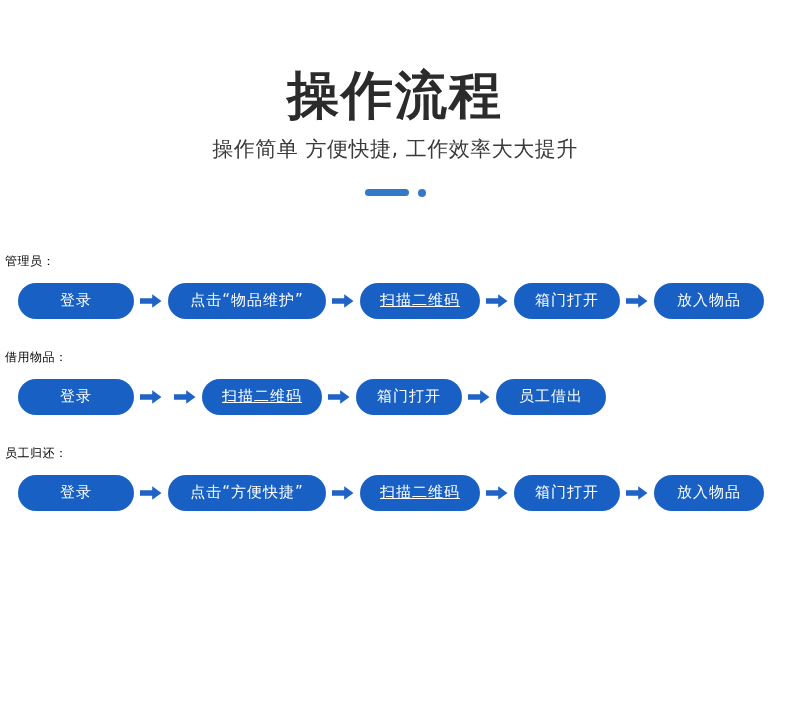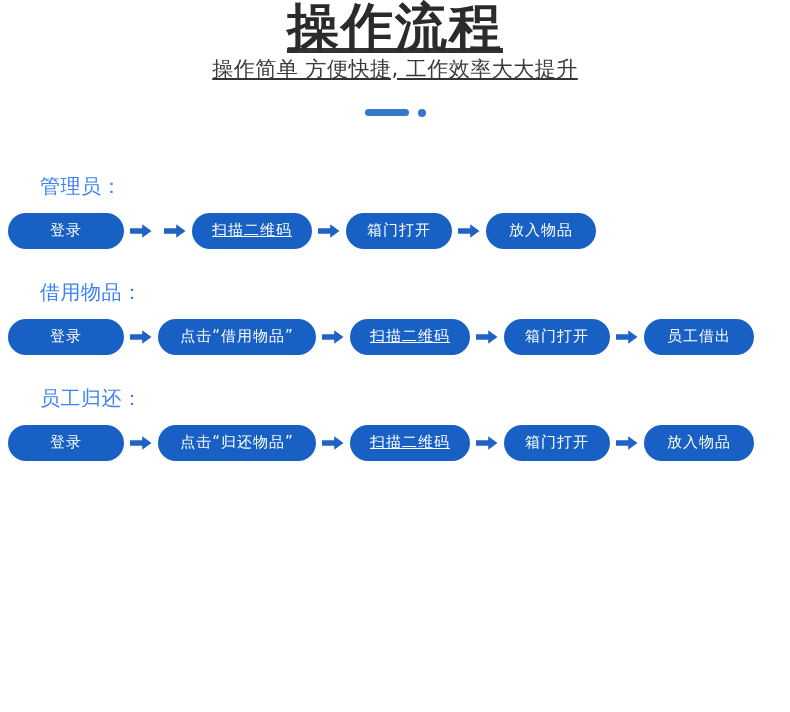--- a/index.html
+++ b/index.html
@@ -12,35 +12,35 @@
     height: 712px;
     font-family: "DejaVu Sans", "Liberation Sans", sans-serif;
     color: #333333;
     overflow: hidden;
     position: relative;
   }
 
   
   .header {
     text-align: center;
-    text-decoration: underline;
+    padding-top: 68px;
   }
   .page-title {
     font-size: 52px;
     font-weight: bold;
     color: #2b2b2b;
     letter-spacing: 2px;
     line-height: 1.05;
     margin: 0;
   }
   .page-subtitle {
     font-size: 21px;
     font-weight: normal;
     color: #3a3a3a;
-    margin: 0 0 0 0;
+    margin: 12px 0 0 0;
     letter-spacing: 0.5px;
   }
 
   .divider {
     margin-top: 26px;
     display: flex;
     align-items: center;
     justify-content: center;
     gap: 9px;
   }
@@ -58,30 +58,30 @@
   }
 
   
   .flows {
     margin-top: 56px;
   }
   .flow-group {
     margin-bottom: 30px;
   }
   .flow-label {
-    font-size: 20px;
-    color: #3b82f6;
-    margin-left: 40px;
+    font-size: 12px;
+    color: #000000;
+    margin-left: 5px;
     margin-bottom: 13px;
     letter-spacing: 0.5px;
   }
   .flow-row {
     display: flex;
     align-items: center;
-    padding-left: 8px;
+    padding-left: 18px;
     padding-right: 8px;
   }
 
   .pill {
     height: 36px;
     border-radius: 18px;
     background: #1860c4;
     color: #ffffff;
     display: flex;
     align-items: center;
@@ -123,20 +123,21 @@
 
   <div class="flow-group">
     <div class="flow-label">管理员：</div>
     <div class="flow-row">
       <div class="pill w-login">登录</div>
       <span class="arrow">
         <svg width="22" height="16" viewBox="0 0 22 16">
             <path d="M0 5.3h12.2V1.2L21.5 8l-9.3 6.8v-4.1H0z" fill="#1f63c6"></path>
           </svg>
       </span>
+      <div class="pill w-action">点击“物品维护”</div>
       <span class="arrow">
         <svg width="22" height="16" viewBox="0 0 22 16">
             <path d="M0 5.3h12.2V1.2L21.5 8l-9.3 6.8v-4.1H0z" fill="#1f63c6"></path>
           </svg>
       </span>
       <div class="pill w-scan">扫描二维码</div>
       <span class="arrow">
         <svg width="22" height="16" viewBox="0 0 22 16">
             <path d="M0 5.3h12.2V1.2L21.5 8l-9.3 6.8v-4.1H0z" fill="#1f63c6"></path>
           </svg>
@@ -153,21 +154,20 @@
 
   <div class="flow-group">
     <div class="flow-label">借用物品：</div>
     <div class="flow-row">
       <div class="pill w-login">登录</div>
       <span class="arrow">
         <svg width="22" height="16" viewBox="0 0 22 16">
             <path d="M0 5.3h12.2V1.2L21.5 8l-9.3 6.8v-4.1H0z" fill="#1f63c6"></path>
           </svg>
       </span>
-      <div class="pill w-action">点击“借用物品”</div>
       <span class="arrow">
         <svg width="22" height="16" viewBox="0 0 22 16">
             <path d="M0 5.3h12.2V1.2L21.5 8l-9.3 6.8v-4.1H0z" fill="#1f63c6"></path>
           </svg>
       </span>
       <div class="pill w-scan">扫描二维码</div>
       <span class="arrow">
         <svg width="22" height="16" viewBox="0 0 22 16">
             <path d="M0 5.3h12.2V1.2L21.5 8l-9.3 6.8v-4.1H0z" fill="#1f63c6"></path>
           </svg>
@@ -184,21 +184,21 @@
 
   <div class="flow-group">
     <div class="flow-label">员工归还：</div>
     <div class="flow-row">
       <div class="pill w-login">登录</div>
       <span class="arrow">
         <svg width="22" height="16" viewBox="0 0 22 16">
             <path d="M0 5.3h12.2V1.2L21.5 8l-9.3 6.8v-4.1H0z" fill="#1f63c6"></path>
           </svg>
       </span>
-      <div class="pill w-action">点击“归还物品”</div>
+      <div class="pill w-action">点击“方便快捷”</div>
       <span class="arrow">
         <svg width="22" height="16" viewBox="0 0 22 16">
             <path d="M0 5.3h12.2V1.2L21.5 8l-9.3 6.8v-4.1H0z" fill="#1f63c6"></path>
           </svg>
       </span>
       <div class="pill w-scan">扫描二维码</div>
       <span class="arrow">
         <svg width="22" height="16" viewBox="0 0 22 16">
             <path d="M0 5.3h12.2V1.2L21.5 8l-9.3 6.8v-4.1H0z" fill="#1f63c6"></path>
           </svg>

